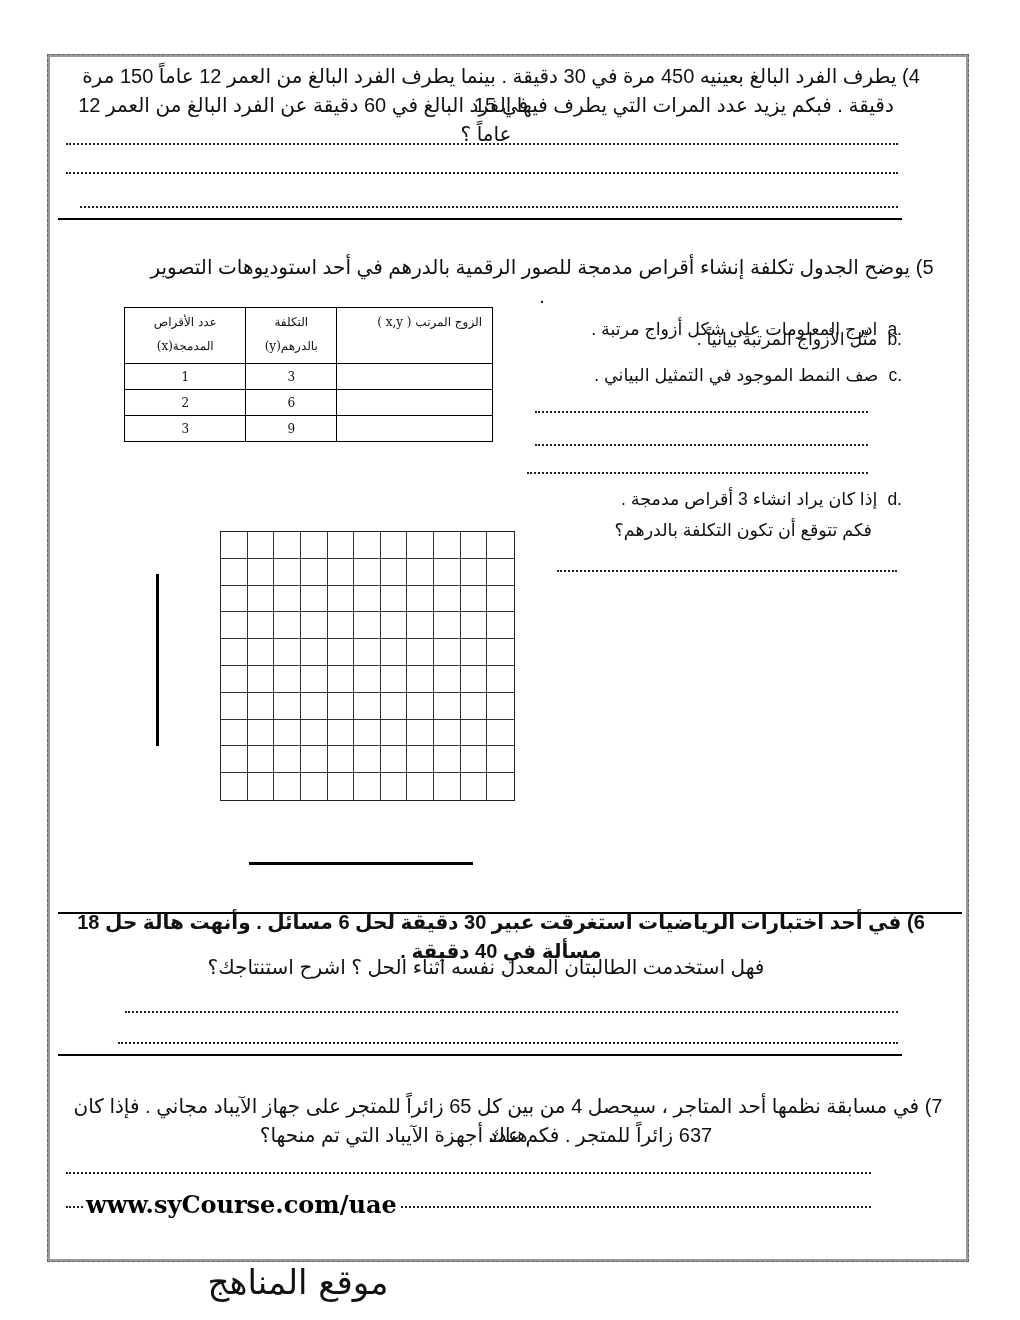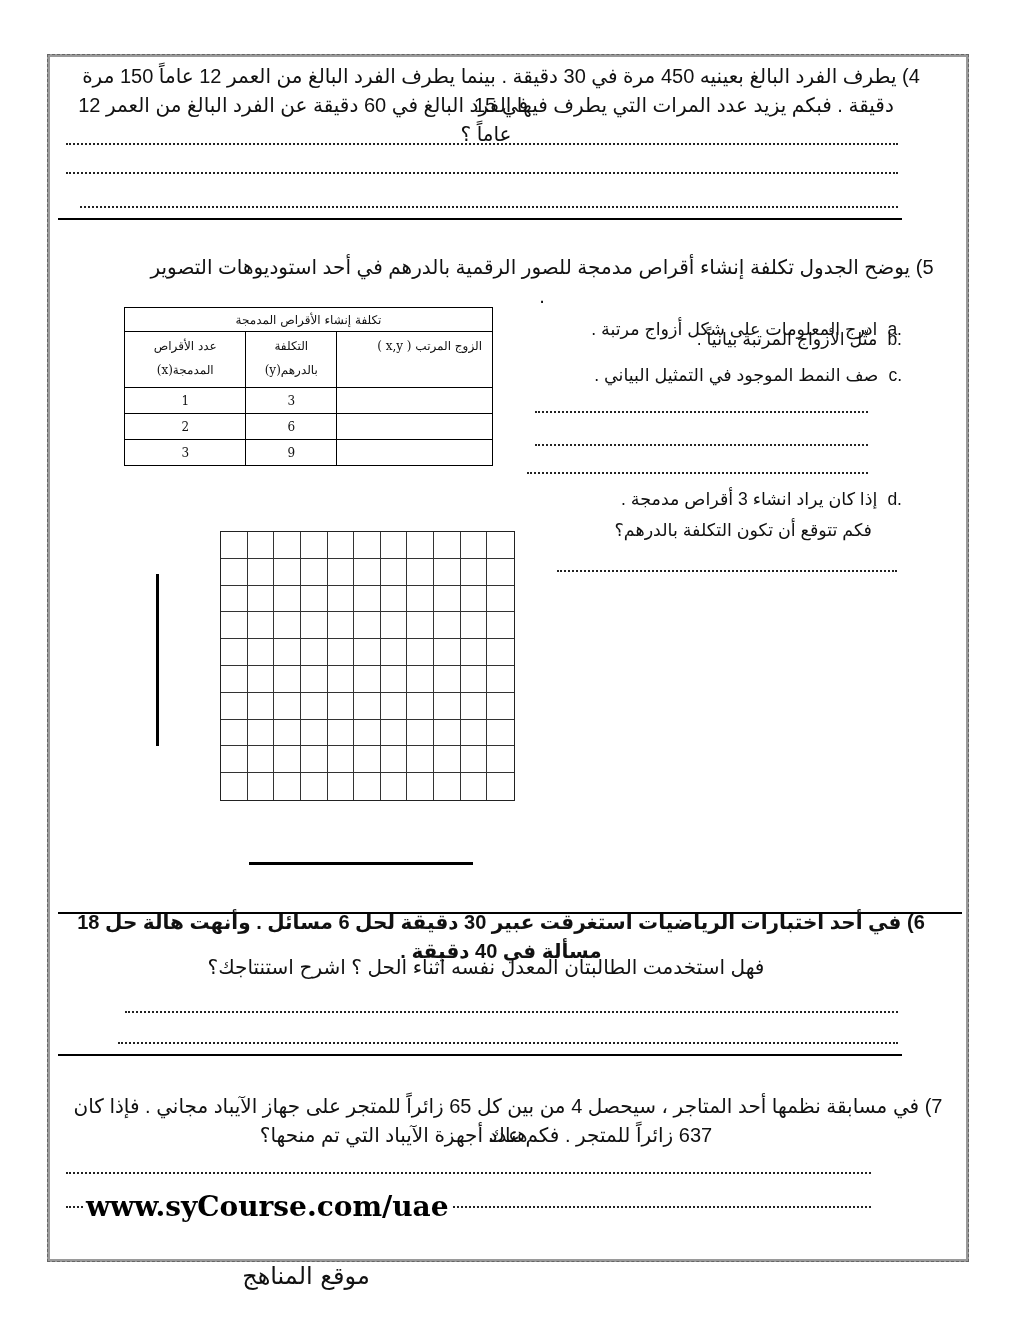--- a/index.html
+++ b/index.html
@@ -54,46 +54,43 @@
       display: grid; grid-template-columns: repeat(11, 1fr); grid-template-rows: repeat(10, 1fr);
       border: 1.5px solid #222; box-sizing: border-box;
     }
     .grid .cell { border-right: 1px solid #333; border-bottom: 1px solid #333; }
     .grid .cell.last-col { border-right: none; }
     .grid .cell.last-row { border-bottom: none; }
     .axis-y { position: absolute; left: 156px; top: 574px; width: 2.5px; height: 172px; background: #000; }
     .axis-x { position: absolute; left: 249px; top: 862px; width: 224px; height: 2.5px; background: #000; }
     .watermark {
       position: absolute; left: 84px; top: 1190px; font-family: "DejaVu Serif", "Liberation Serif", serif;
-      font-weight: bold; font-size: 28px; color: #000; background: #fff; padding: 0 2px;
+      font-weight: bold; font-size: 24px; color: #000; background: #fff; padding: 0 2px;
     }
     .site-name {
-      position: absolute; left: 196px; top: 1262px; width: 220px;
-      font-family: "DejaVu Sans", sans-serif; font-size: 24px; direction: rtl; text-align: center;
+      position: absolute; left: 188px; top: 1262px; width: 220px;
+      font-family: "DejaVu Sans", sans-serif; font-size: 34px; direction: rtl; text-align: center;
     }
   </style>
 </head>
 <body>
 
 <div class="frame"></div>
 
 <div class="q-text" style="left:70px; top:62px; width:862px;">4)  يطرف الفرد البالغ بعينيه 450 مرة في 30 دقيقة . بينما يطرف الفرد البالغ من العمر 12 عاماً 150 مرة في 15</div>
 <div class="q-text" style="left:70px; top:91px; width:832px;">دقيقة . فبكم يزيد عدد المرات التي يطرف فيها الفرد البالغ في 60 دقيقة عن الفرد البالغ من العمر 12 عاماً ؟</div>
 <div class="dots" style="left:66px; top:143px; width:832px;"></div>
 <div class="dots" style="left:66px; top:172px; width:832px;"></div>
 <div class="dots" style="left:80px; top:206px; width:818px;"></div>
 <div class="hr" style="left:58px; top:218px; width:844px;"></div>
 
 <div class="q-text" style="left:150px; top:253px; width:784px;">5)  يوضح الجدول تكلفة إنشاء أقراص مدمجة للصور الرقمية بالدرهم في أحد استوديوهات التصوير .</div>
 
 <table class="cost-table">
   <tbody>
-      <tr class="title-row">
-    <th colspan="3">تكلفة إنشاء الأقراص المدمجة</th>
-  </tr>
   <tr class="head-row">
     <td class="col-pair"><span>الزوج المرتب ( x,y )</span></td>
     <td class="col-cost">
       <div>التكلفة</div>
       <div>بالدرهم(y)</div>
     </td>
     <td class="col-count">
       <div>عدد الأقراص</div>
       <div>المدمجة(x)</div>
     </td>

